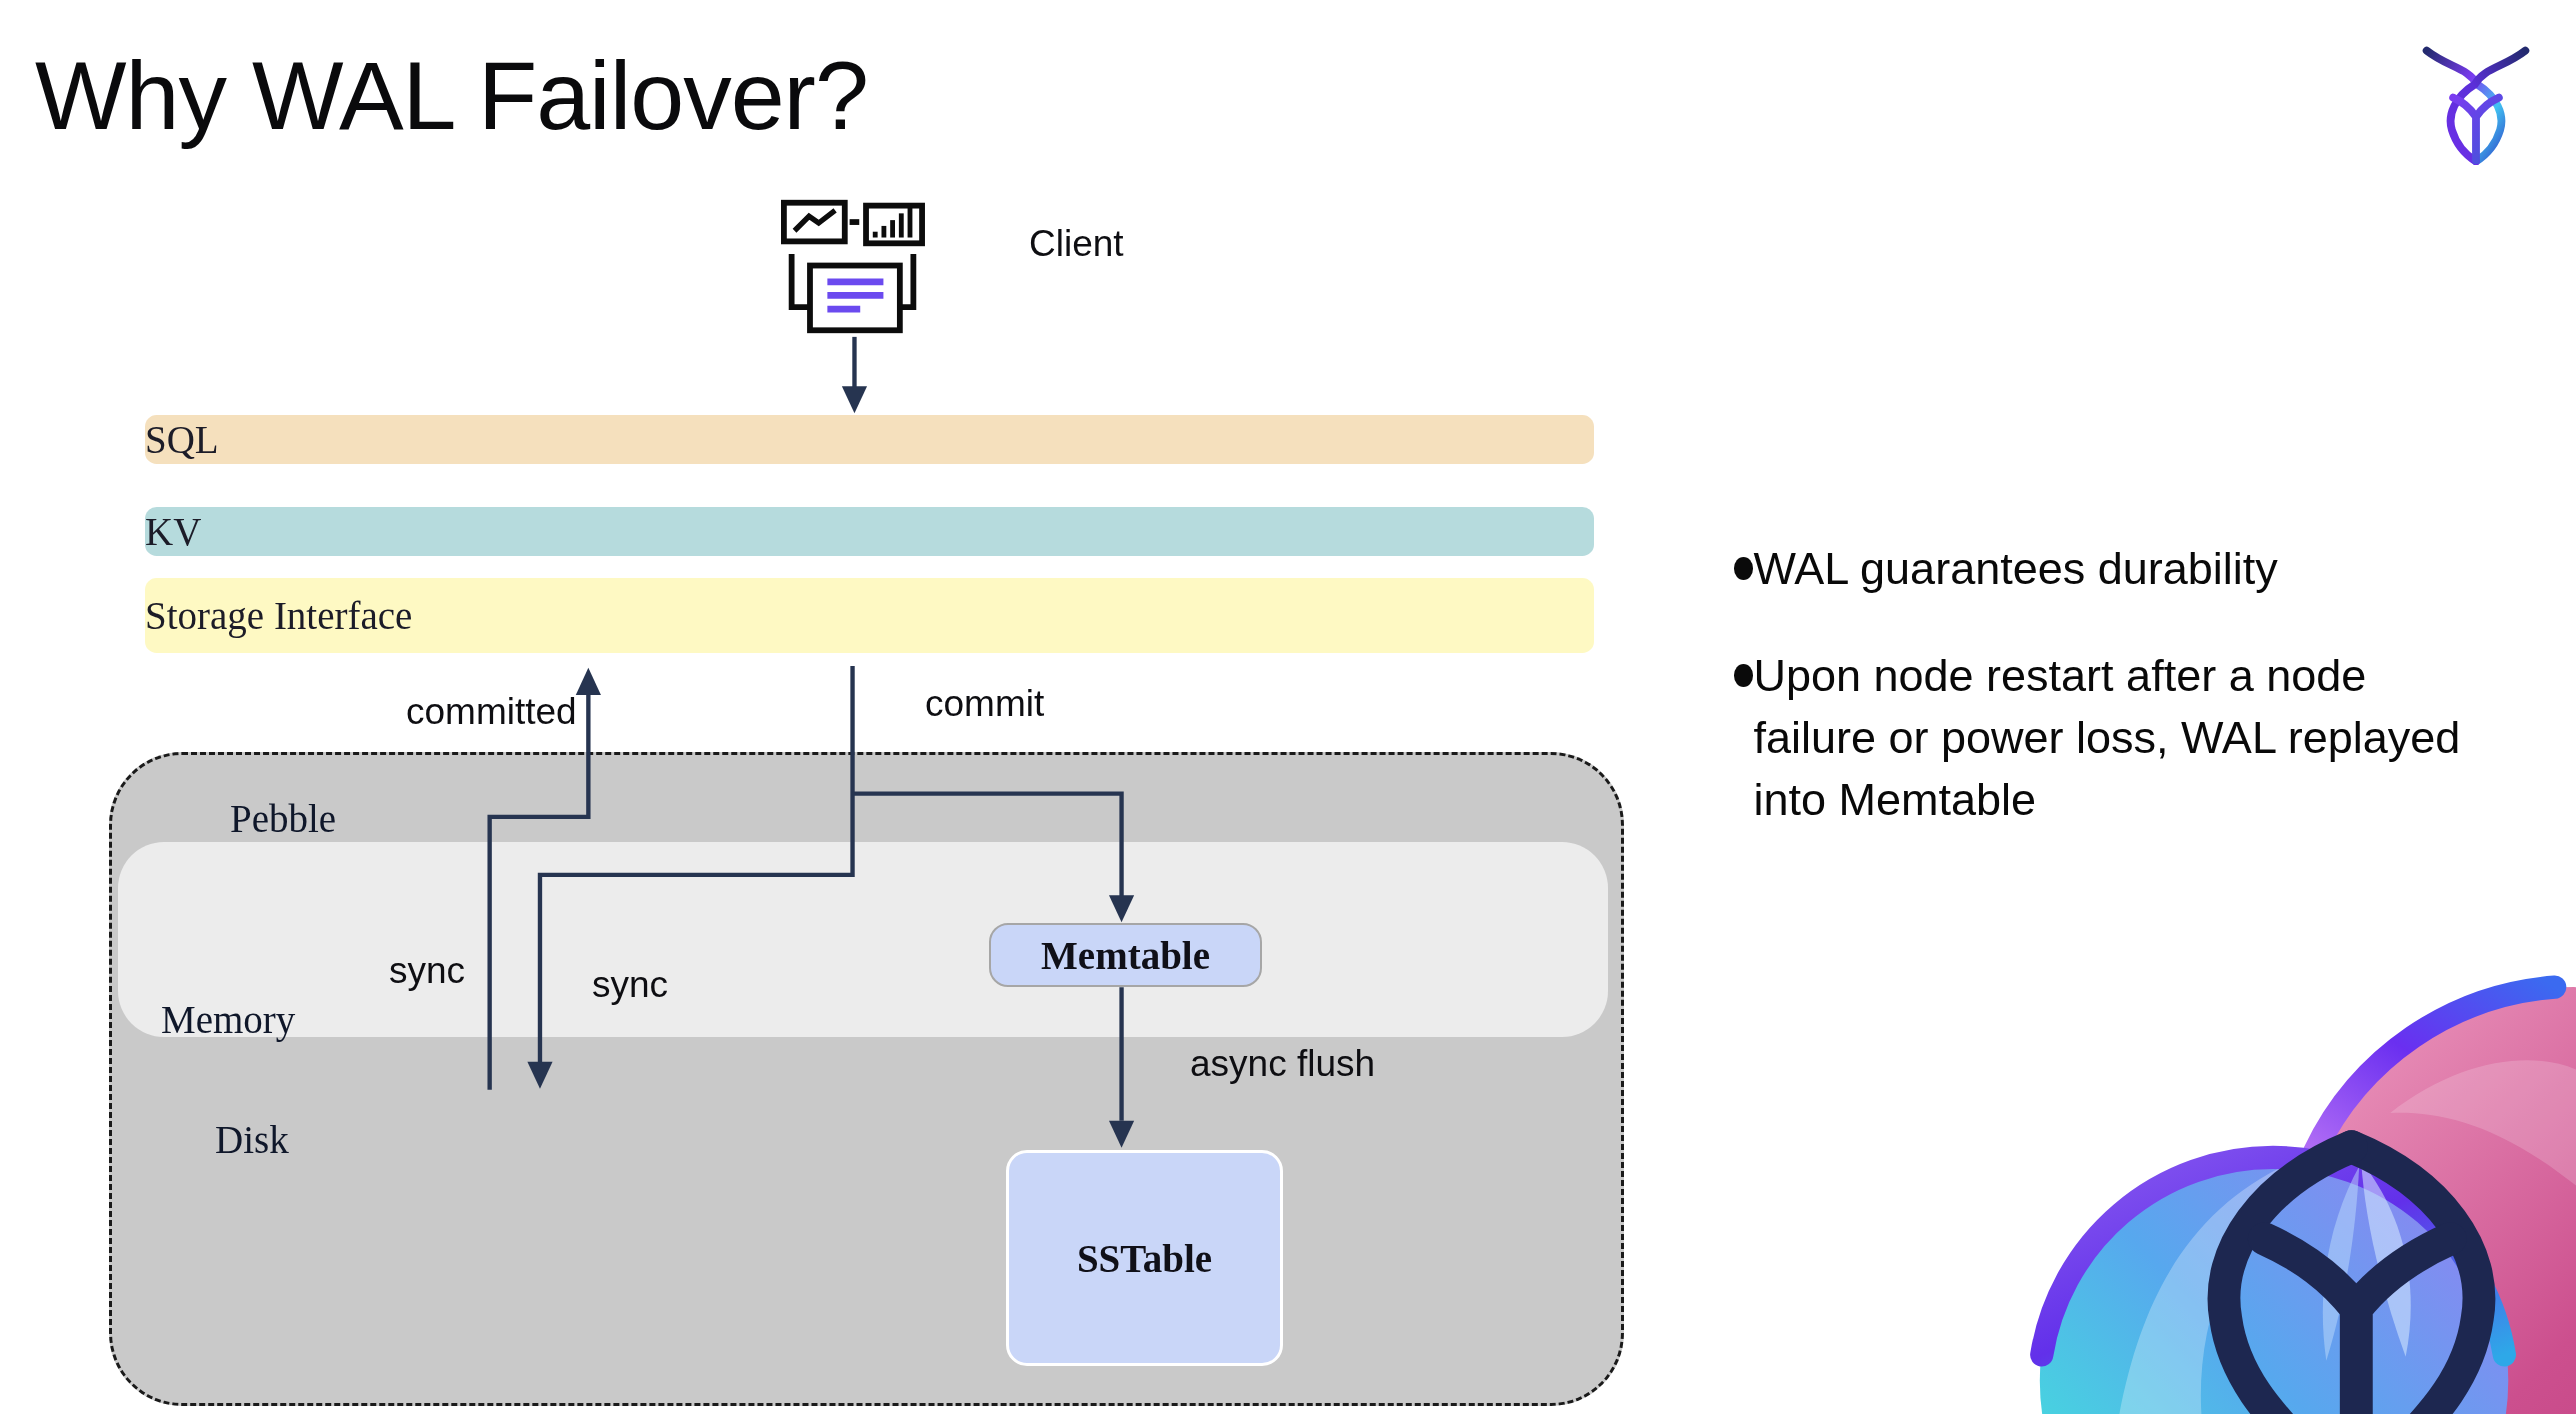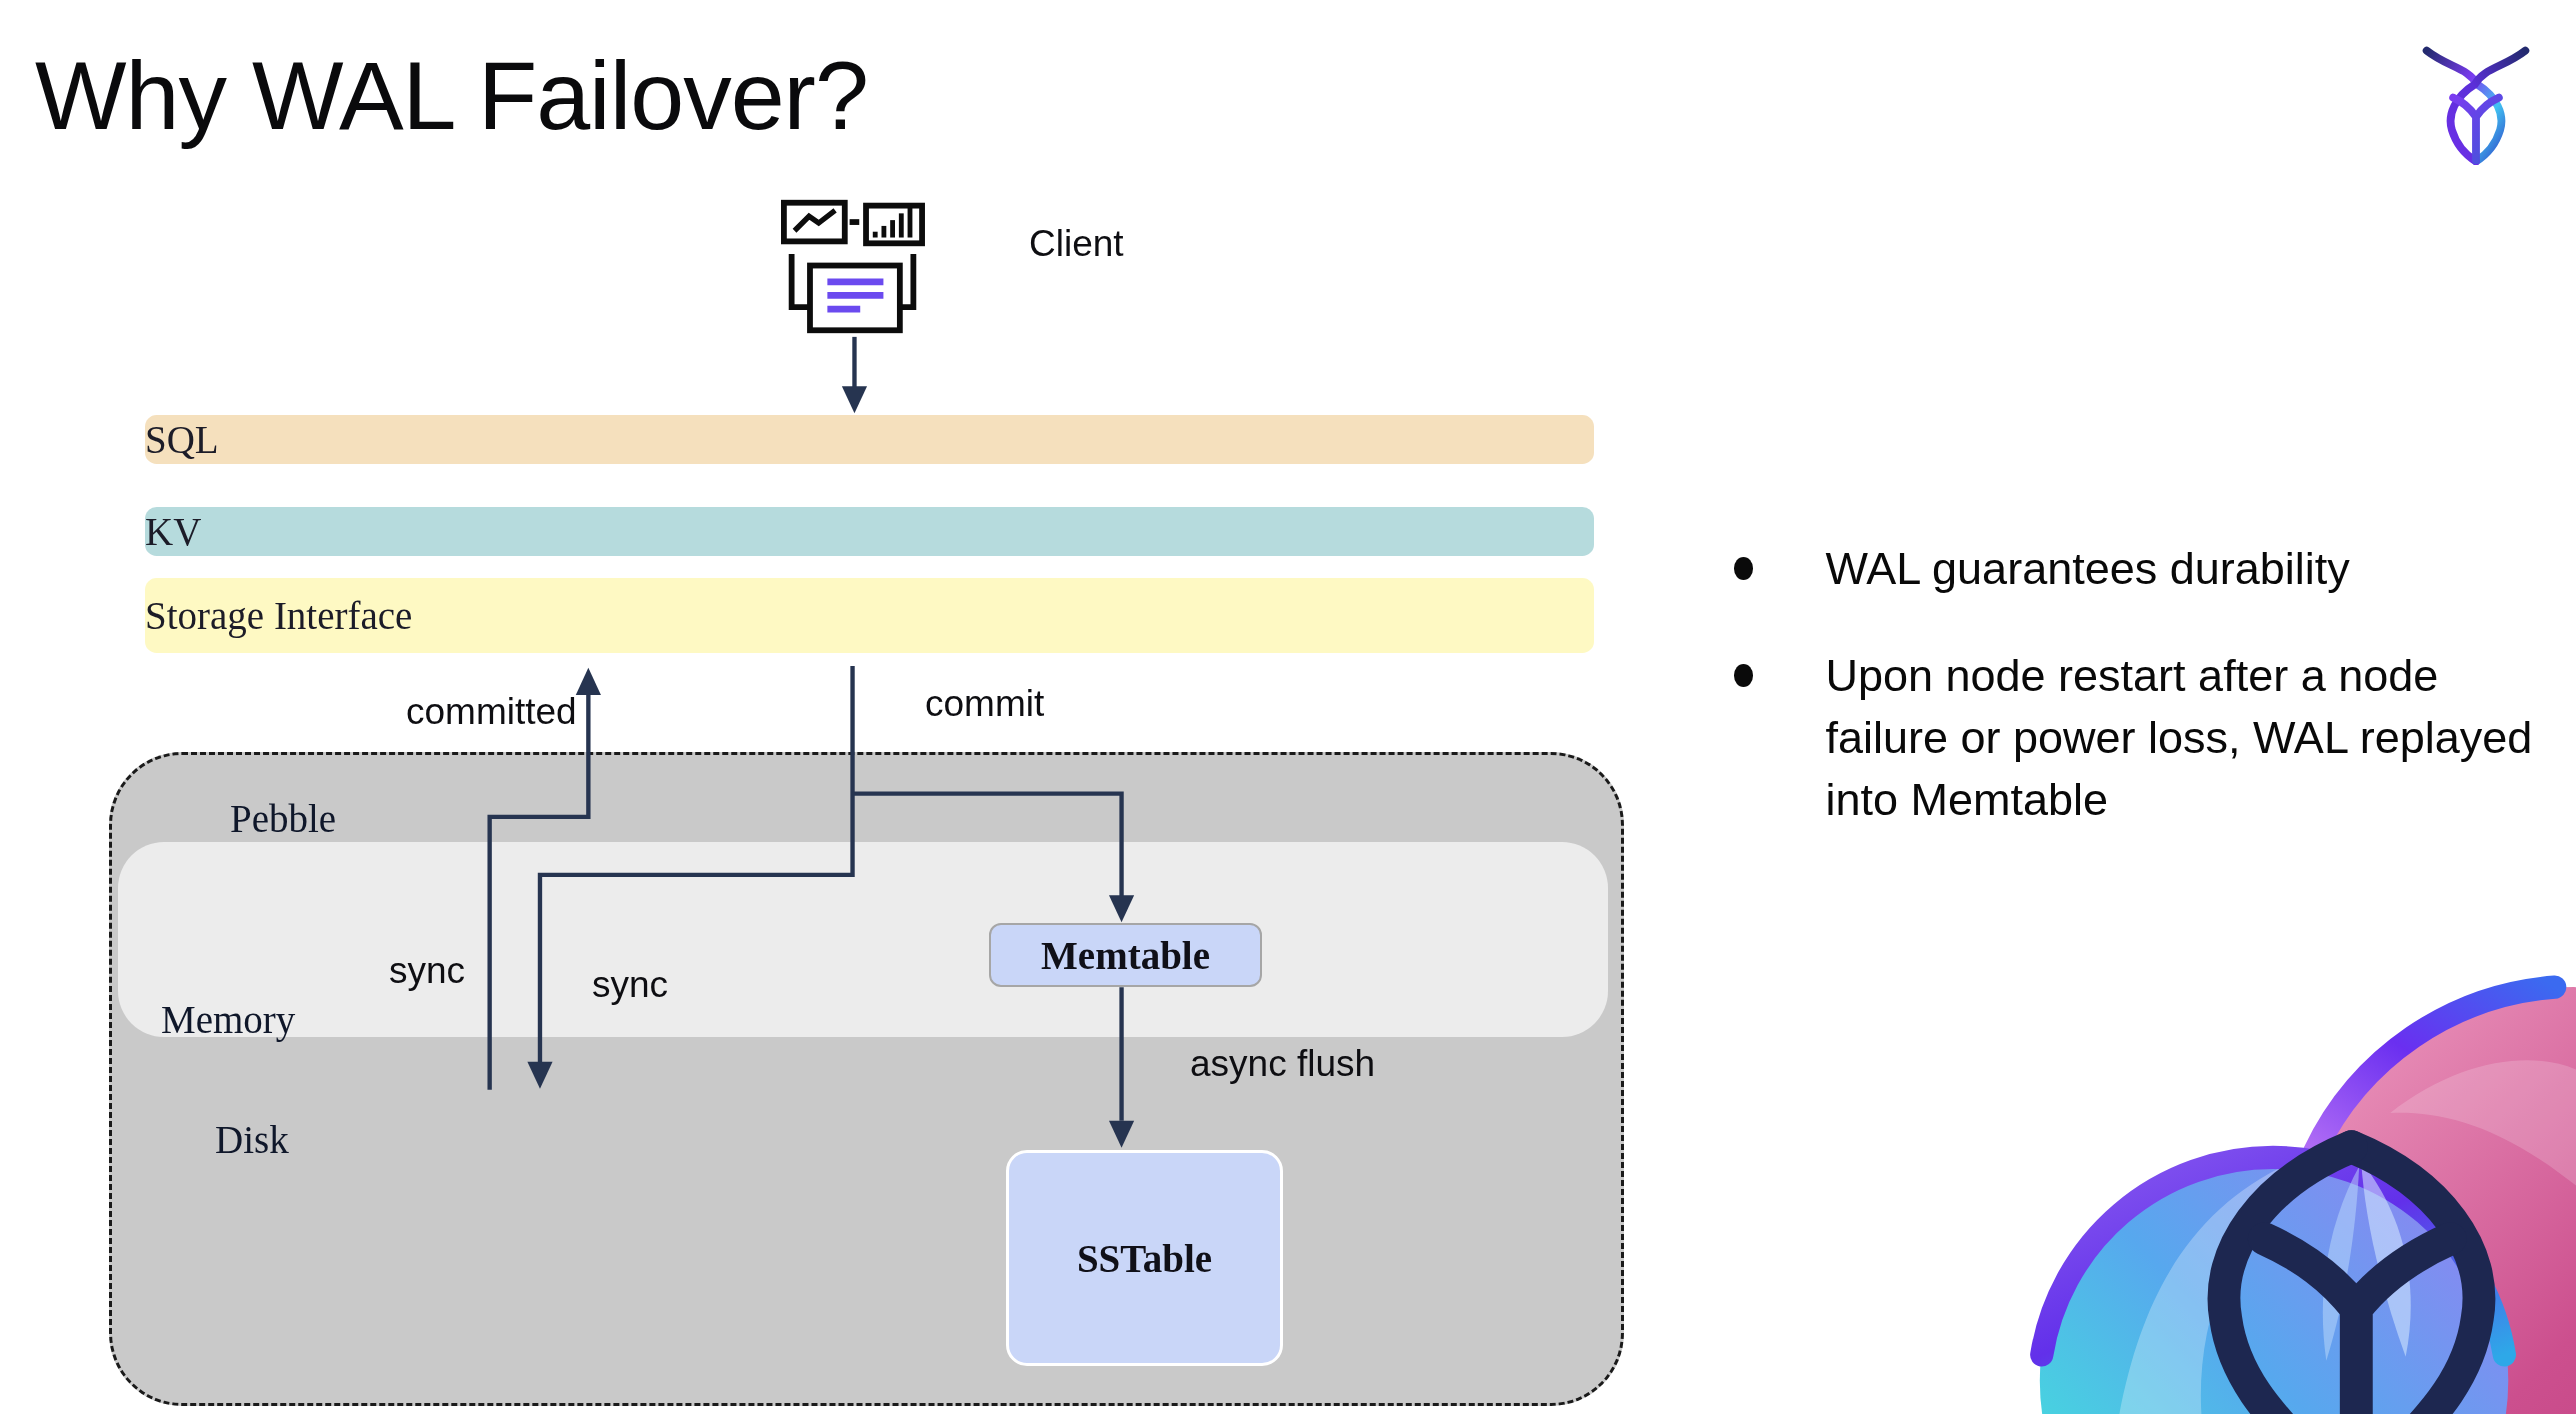--- a/index.html
+++ b/index.html
@@ -42,21 +42,21 @@
   .lbl-memory { left:49px;  top:244px; }
   .lbl-disk   { left:103px; top:364px; }
   
   .node {
     position:absolute; background:#c9d6f8; border-radius:21px;
     display:flex; align-items:center; justify-content:center;
     font-family:"Liberation Serif", serif; font-weight:bold;
     font-size:39px; color:#101018;
   }
   .node-wal      { left:455px;  top:1091px; width:185px; height:168px; border:3.9px solid #ffffff; }
-  .node-memtable { left:989px; top:923px;  width:273px; height:64px;  border:2.9px solid #a6a6a6; border-radius:12px; }
+  .node-memtable { left:989px; top:923px;  width:273px; height:64px;  border:2.9px solid #a6a6a6; border-radius:19px; }
   .node-sstable  { left:1006px; top:1150px; width:277px; height:216px; border:3.9px solid #ffffff; }
   
   .edge-label {
     position:absolute; font-size:37px; color:#0e0e12; line-height:1.15;
     font-family:"Liberation Sans", sans-serif;
   }
   .lbl-committed { left:406px;  top:691px; }
   .lbl-commit    { left:925px;  top:683px; }
   .lbl-sync1     { left:389px;  top:950px; }
   .lbl-sync2     { left:592px;  top:964px; }
@@ -69,21 +69,21 @@
   .corner-art { right:0; bottom:0; }
   
   .bullets { position:absolute; left:1734px; top:538px; width:852px; list-style:none; }
   .bullet { display:flex; align-items:flex-start; }
   .bullet + .bullet { margin-top:45px; }
   .dot {
     width:19.4px; height:23px; border-radius:50%; background:#0a0a0a;
     margin-top:19.4px; flex:0 0 auto;
   }
   .bullet-text {
-    margin-left:72px; font-size:45px; line-height:62px; color:#090909;
+    font-size:45px; line-height:62px; color:#090909;
     font-family:"Liberation Sans", sans-serif;
   }
   .bullet-wide .bullet-text { width:735px; }
 </style>
 </head>
 <body>
 
 <div class="slide">
 
   <h1 class="title">Why WAL Failover?</h1>

